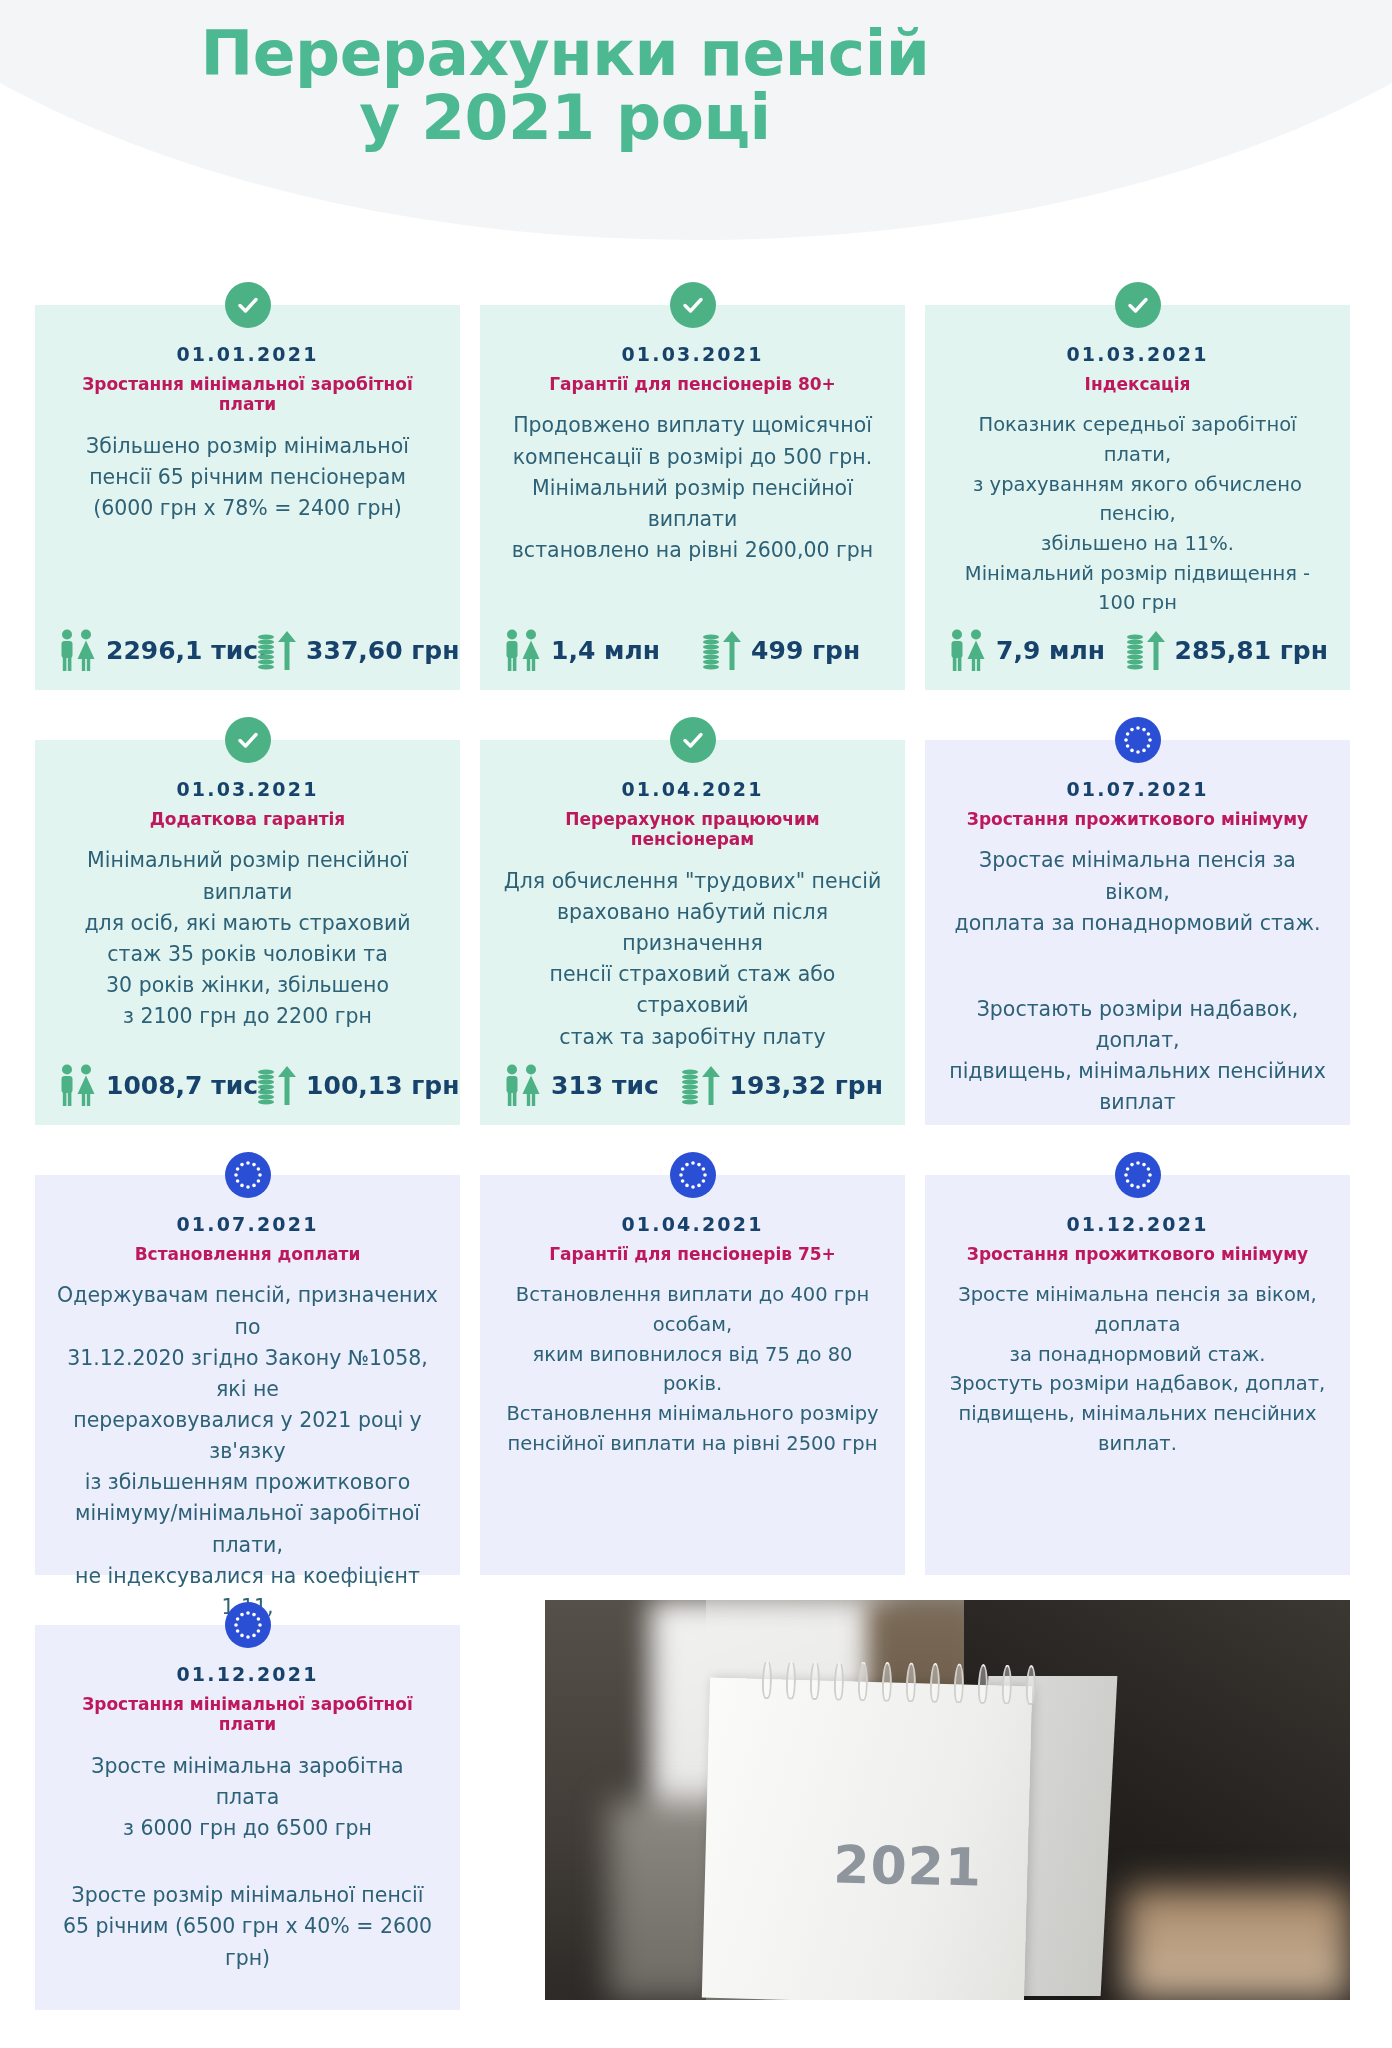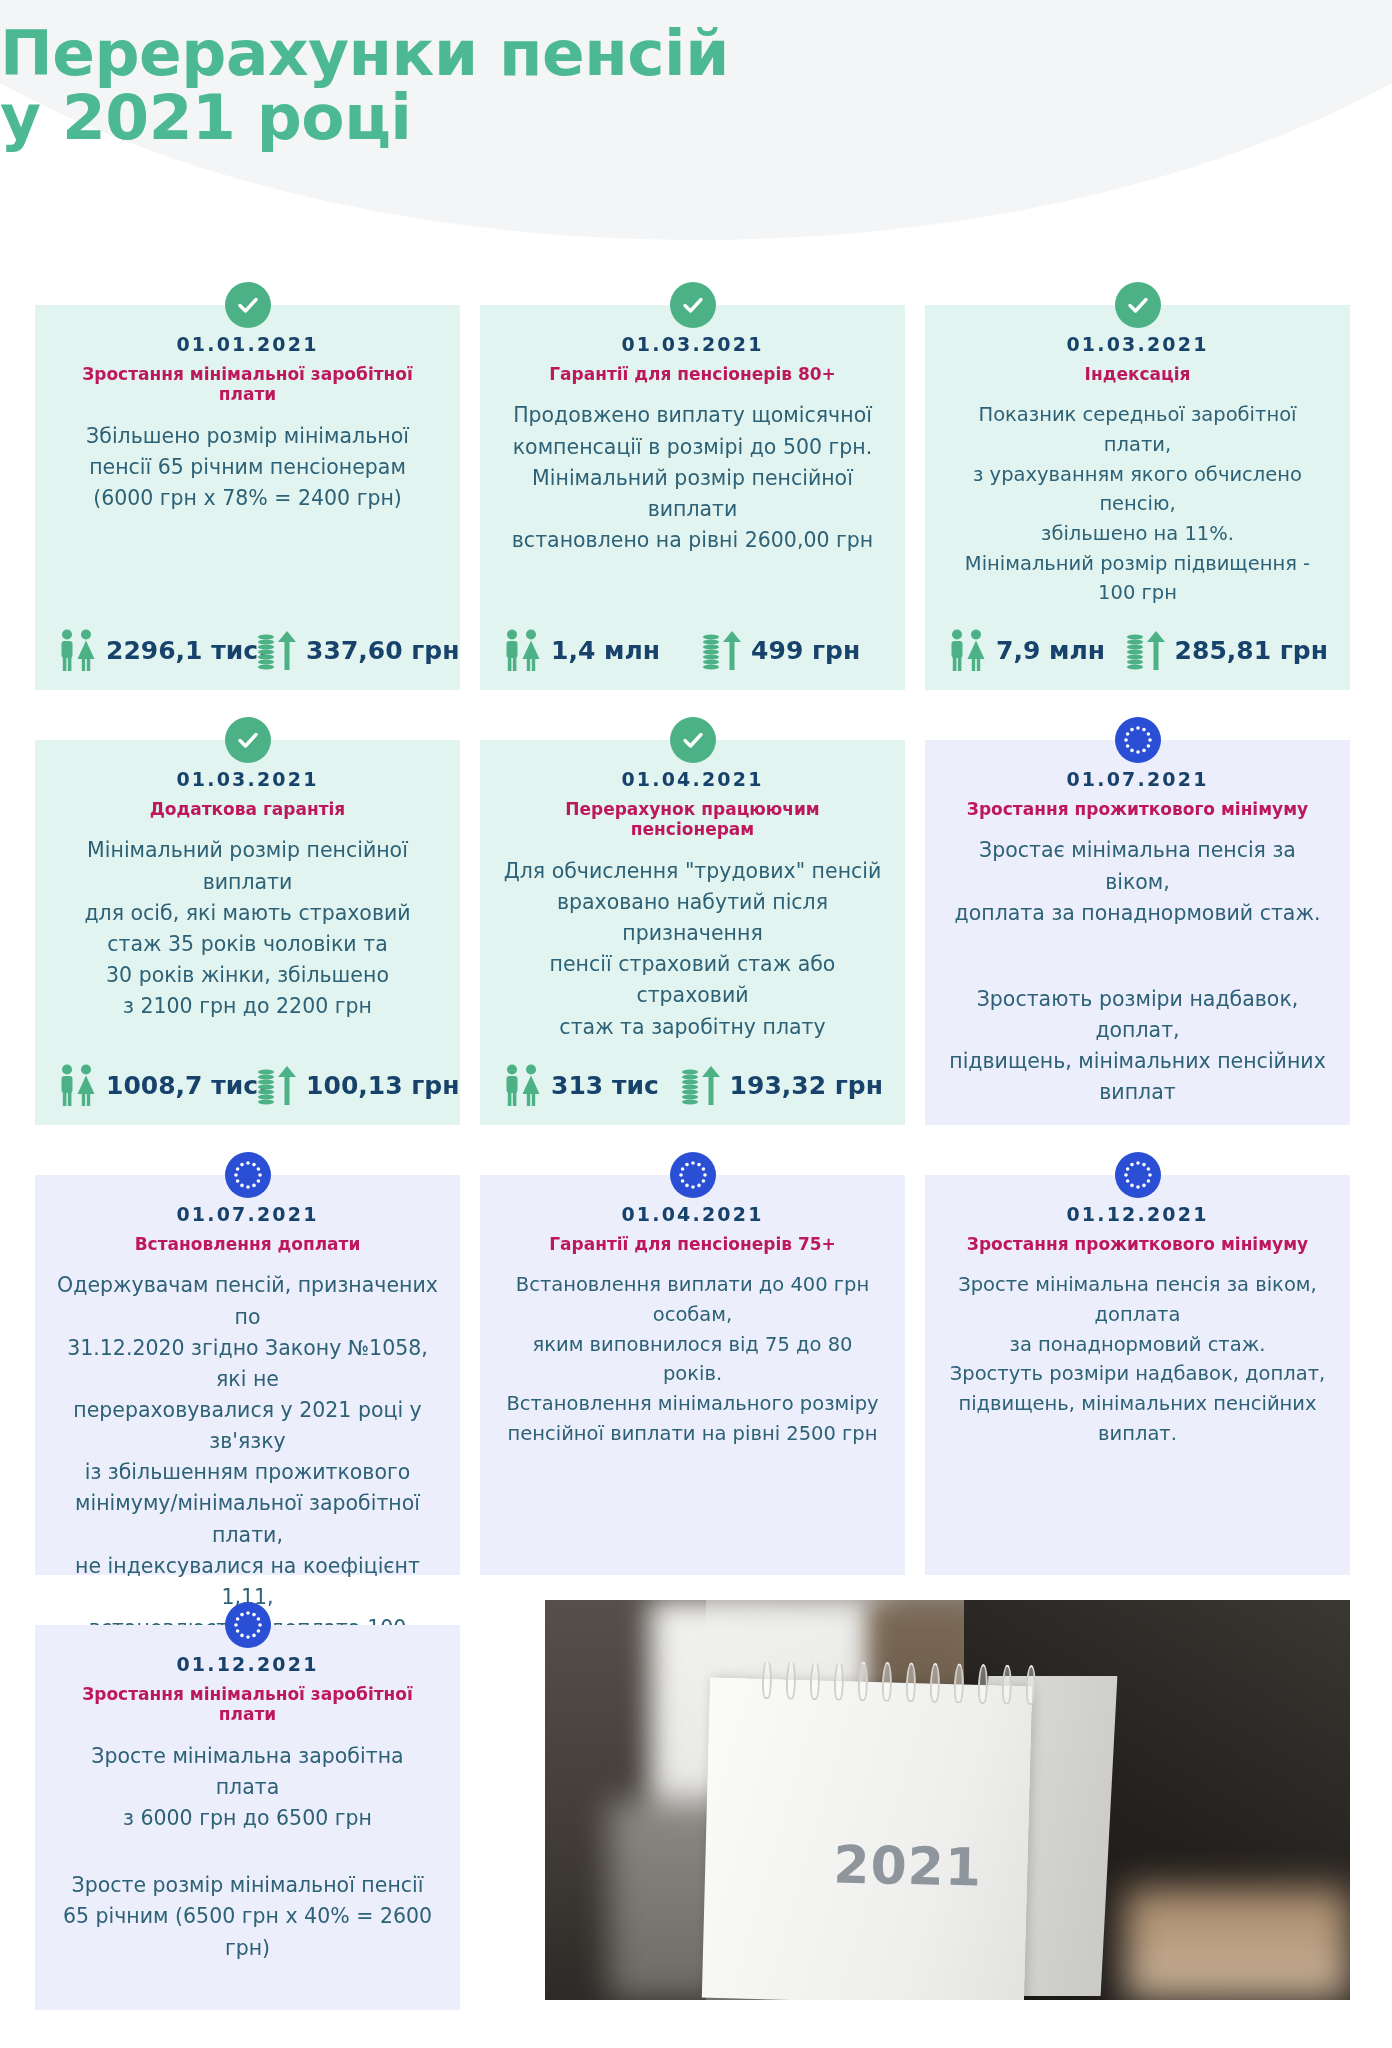--- a/index.html
+++ b/index.html
@@ -15,35 +15,36 @@
     overflow:hidden;background:#ffffff;
   }
   #header-curve{
     position:absolute;left:-260px;top:-760px;
     width:1912px;height:1000px;
     background:#f4f5f6;
     border-radius:0 0 50% 50%;
   }
   #title{
     position:absolute;left:0;top:22px;width:1130px;
+    text-align:center;
     color:#4cb993;
     font-weight:bold;
     font-size:63px;
     line-height:1.02;
     letter-spacing:-0.5px;
     font-family:"DejaVu Sans","Liberation Sans",sans-serif;
   }
   #title .l2{display:block;}
 
   
   #grid{position:absolute;left:0;top:0;width:1392px;height:2048px;}
   .card{
     position:absolute;
     box-sizing:border-box;
-    padding:24px 22px 14px 22px;
+    padding:34px 22px 14px 22px;
     text-align:center;
   }
   .card.green{background:#e2f4ef;}
   .card.blue{background:#eceefb;}
 
   .badge{
     position:absolute;
     width:46px;height:46px;border-radius:50%;
     left:50%;margin-left:-23px;top:-23px;
     display:flex;align-items:center;justify-content:center;

